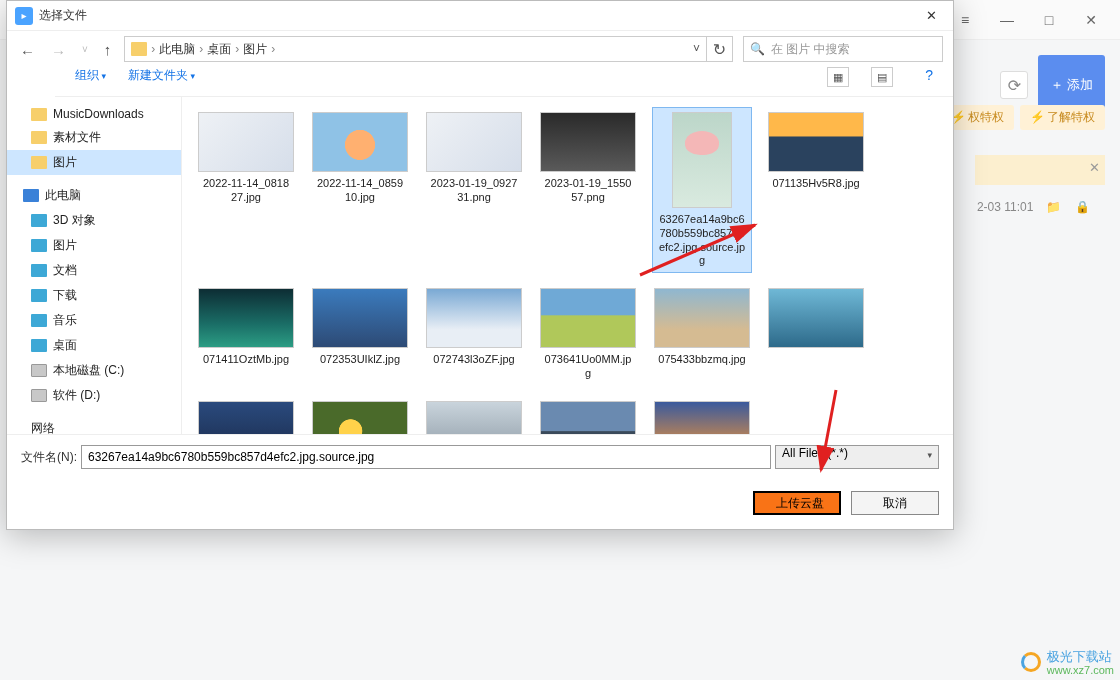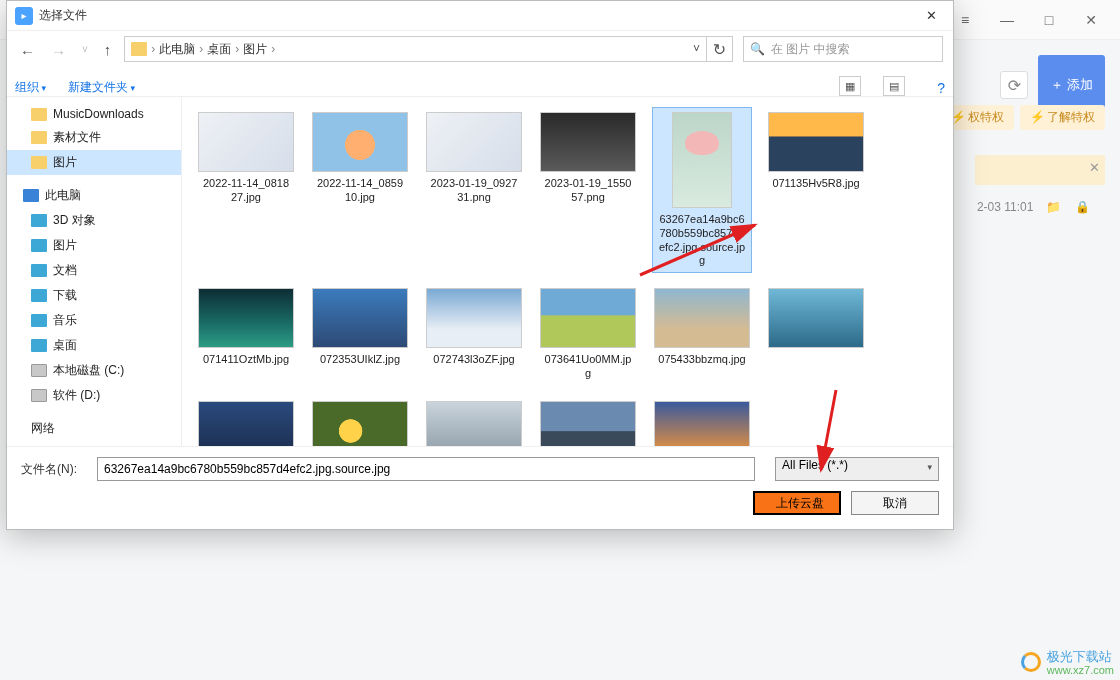--- a/index.html
+++ b/index.html
@@ -32,21 +32,21 @@
 
   .navbar { height: 36px; display:flex; align-items:center; padding:0 10px; gap:10px;}
   .nav-arrow{color:#bbb;font-size:15px;padding:3px;}
   .nav-arrow.en{color:#555;}
   .path-box{flex:1; height:26px; border:1px solid #ccc; display:flex; align-items:center; padding:0 6px; gap:4px; font-size:12px; color:#333;}
   .path-box .fld{width:16px;height:14px;background:#f7cf6b;border-radius:1px;}
   .path-box .sep{color:#888;}
   .path-refresh{width:26px;height:26px;border:1px solid #ccc;border-left:none;display:flex;align-items:center;justify-content:center;color:#555;}
   .search-box{width:200px;height:26px;border:1px solid #ccc;display:flex;align-items:center;padding:0 6px;color:#999;font-size:12px;gap:6px;}
 
-  .cmdbar{height:30px;display:flex;align-items:flex-end;padding:0 8px;gap:22px;font-size:12px;border-bottom:1px solid #eee;}
+  .cmdbar{height:30px;display:flex;align-items:flex-start;padding:0 20px;gap:22px;font-size:12px;border-bottom:1px solid #eee;margin-left:48px;}
   .cmdbar .lnk{color:#1473e6;cursor:pointer;}
   .cmdbar .lnk::after{content:" ▾";font-size:9px;}
   .cmdbar .spacer{flex:1;}
   .cmdbar .vbtn{width:22px;height:20px;border:1px solid #ccc;display:flex;align-items:center;justify-content:center;color:#555;font-size:11px;}
   .cmdbar .help{color:#1473e6;font-size:14px;margin-left:10px;}
 
   .body { flex:1; display:flex; min-height:0;}
   .tree { width:175px; border-right:1px solid #eee; padding:6px 0; font-size:12px; overflow-y:auto;}
   .tree .node{display:flex;align-items:center;gap:6px;padding:4px 8px 4px 24px;color:#222;cursor:pointer;white-space:nowrap;overflow:hidden;}
   .tree .node.sel{background:#cde6ff;}
@@ -78,21 +78,21 @@
   .t-coast{background:linear-gradient(#8fb7d0,#d5bb92 70%);}
   .t-sea{background:linear-gradient(#6fb8d6,#2d6a8a);}
   .t-bluedk{background:linear-gradient(#2a4a7d,#1a2a4a);}
   .t-flowers{background:radial-gradient(circle at 40% 50%,#ffd24a 18%,#4a6a2a 19%);}
   .t-person{background:linear-gradient(#c9d4dc,#8a97a2);}
   .t-mtn{background:linear-gradient(#6a8ab0 50%,#3a4a5a 51%);}
   .t-planet{background:linear-gradient(#3a5a9d,#d08a4a 75%);}
   .balloon{position:absolute;top:18px;left:50%;transform:translateX(-50%);width:34px;height:24px;background:#f4b7b7;border-radius:50% 50% 45% 45%;}
 
   .footer{padding:10px 14px 14px 14px;border-top:1px solid #eee;}
-  .frow{display:flex;align-items:center;gap:20px;font-size:12px;margin-bottom:10px;}
+  .frow{display:flex;align-items:center;gap:4px;font-size:12px;margin-bottom:22px;}
   .frow label{color:#333;}
   .frow .fname-inp{flex:1;height:24px;border:1px solid #999;padding:0 6px;font-size:12px;}
   .frow .filter{width:164px;height:24px;border:1px solid #999;padding:0 18px 0 6px;font-size:12px;background:#eee;position:relative;}
   .frow .filter::after{content:"▾";position:absolute;right:6px;top:4px;color:#555;font-size:9px;}
   .btns{display:flex;justify-content:flex-end;gap:10px;}
   .btns button{width:88px;height:24px;font-size:12px;border:1px solid #888;background:#f4f4f4;cursor:pointer;}
   .btns button.primary{border:2px solid #000000;background:#f97316;padding-left:6px;}
 
   
   .arrow{position:absolute;pointer-events:none;}

